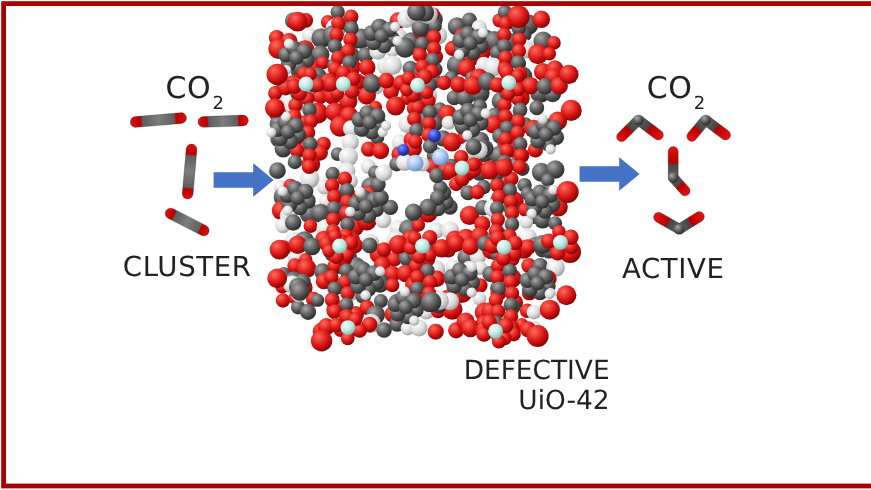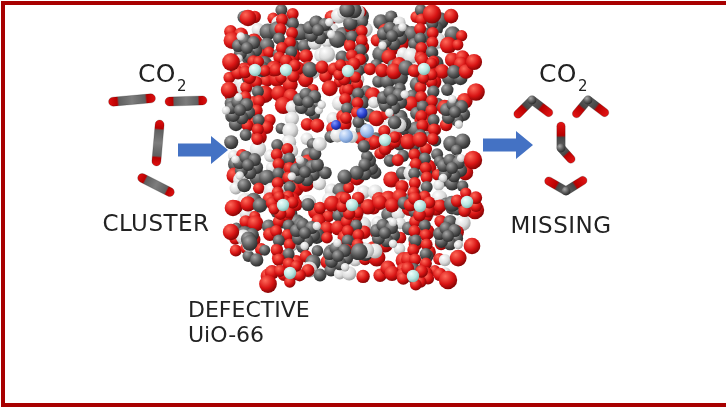--- a/index.html
+++ b/index.html
@@ -4,21 +4,21 @@
 <style>
   html,body{margin:0;padding:0;background:#ffffff;}
   #canvas{position:relative;width:726px;height:408px;background:#ffffff;overflow:hidden;
           font-family:"DejaVu Sans","Liberation Sans",sans-serif;padding-left:24px;}
   .frame{position:absolute;inset:1px;border:4px solid #a80000;pointer-events:none;z-index:5;}
   #scene{position:absolute;left:0;top:0;width:726px;height:408px;}
   .lbl{position:absolute;color:#222;text-align:center;white-space:nowrap;}
   .co2{font-size:25px;letter-spacing:0.5px;}
   .co2 .sub{font-size:15px;position:relative;top:9px;left:1px;}
   .state{font-size:23px;letter-spacing:0.5px;}
-  .caption{position:absolute;left:188px;top:297px;width:320px;text-align:left;
+  .caption{position:absolute;left:188px;top:297px;width:320px;text-align:right;
            font-size:22px;line-height:25px;color:#222;}
   .caption div{height:25px;}
 </style>
 </head>
 <body>
 
 <div id="canvas">
   <div class="frame"></div>
 
   <svg id="scene" viewBox="0 0 726 408">
@@ -945,19 +945,19 @@
       <polygon points="178,143.5 211,143.5 211,136 228,150 211,164 211,156.5 178,156.5" fill="#4472C4"></polygon>
       <polygon points="483,138.5 516,138.5 516,131 533,145 516,159 516,151.5 483,151.5" fill="#4472C4"></polygon>
     </svg>
 
   <div class="lbl co2" style="left:130px;top:59px;width:64px;"><span>CO</span><span class="sub">2</span></div>
 
   <div class="lbl co2" style="left:531px;top:59px;width:64px;"><span>CO</span><span class="sub">2</span></div>
 
   <div class="lbl state" style="left:96px;top:210px;width:120px;">CLUSTER</div>
 
-  <div class="lbl state" style="left:501px;top:212px;width:120px;">MISSING</div>
+  <div class="lbl state" style="left:501px;top:212px;width:120px;">ACTIVE</div>
 
   <div class="caption">
     <div>DEFECTIVE</div>
-    <div>UiO-66</div>
+    <div>UiO-42</div>
   </div>
 </div>
 
 </body></html>

